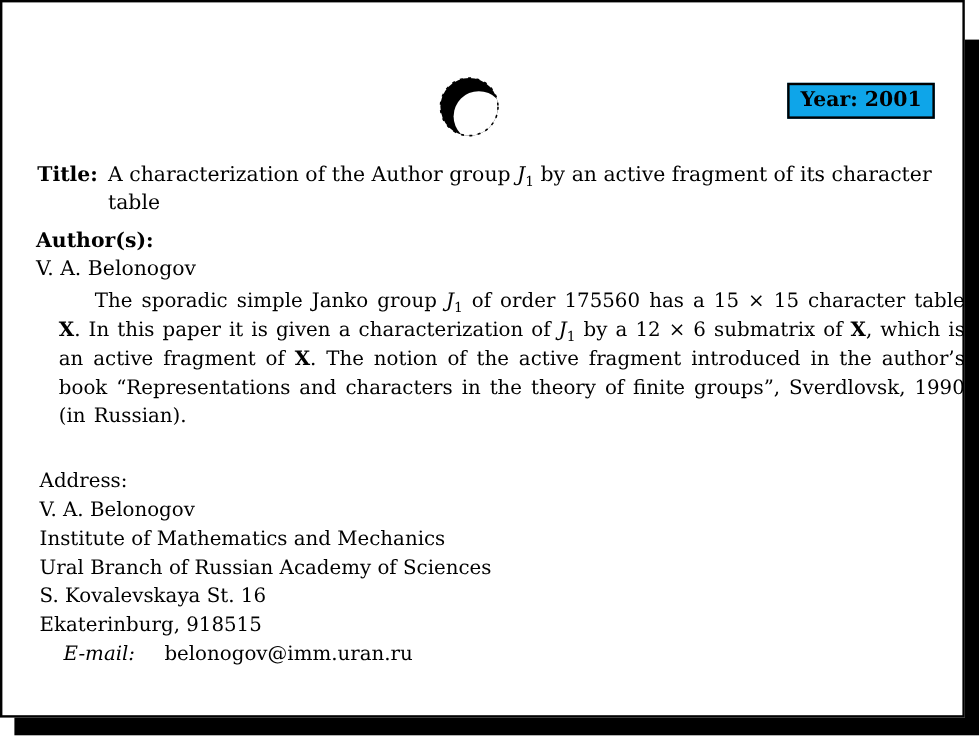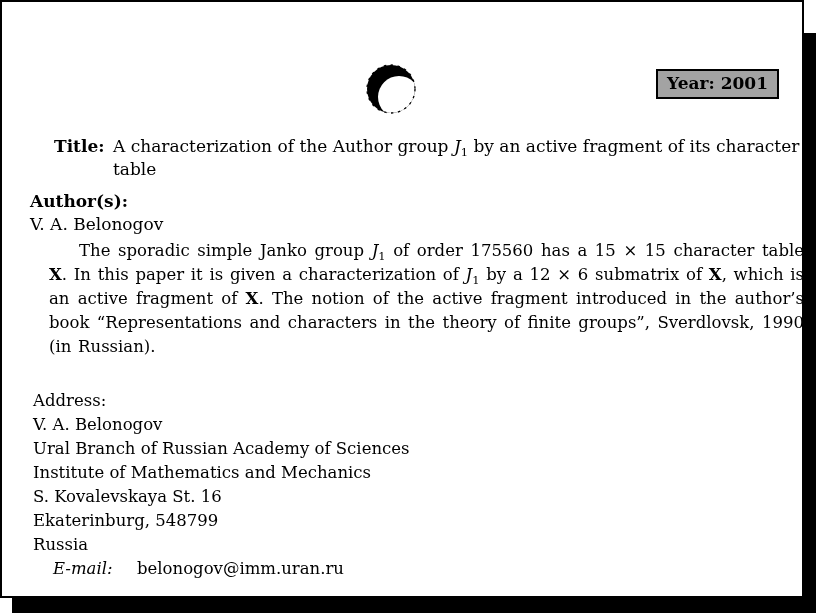--- a/index.html
+++ b/index.html
@@ -10,24 +10,24 @@
   }
   .shadow { position:absolute; left:12px; top:33px; width:804px; height:580px; background:#000; }
   .page {
     position:absolute; left:0; top:0; width:804px; height:598px;
     background:#fff; border:2px solid #000;
   }
   .logo { position:absolute; left:364px; top:61px; }
   .badges { position:absolute; top:67px; right:23px; display:flex; gap:11px; }
   .badge {
     border:2px solid #000; padding:2px 9px 4px; font-weight:bold;
-    font-size:17px; white-space:nowrap; background:#a3a3a3;
+    font-size:17px; white-space:nowrap; background:#0ea5e9;
   }
   .field-row { position:absolute; display:flex; line-height:23px; font-size:17px; }
-  .title-row { left:29px; top:133px; width:746px;margin-left:23px; }
+  .title-row { left:29px; top:133px; width:746px; }
   .author-row { left:28px; top:188px; width:746px;flex-direction:column; }
   .flabel { font-weight:bold; flex:none; }
   .title-row .flabel { width:59px; }
   .author-row .flabel { width:112px; }
   .abstract {
     position:absolute; left:21px; top:237px; width:755px;
     text-align:justify; text-indent:30px; line-height:24px; word-spacing:1.5px;margin-left:26px;
   }
   .address { position:absolute; left:31px; top:387px; line-height:24px; }
   .addr-label { font-weight:normal; }
@@ -69,23 +69,22 @@
   <div class="field-row author-row">
     <span class="flabel">Author(s):</span>
     <span class="ftext">V. A. Belonogov</span>
   </div>
 
   <p class="abstract"><span>The sporadic simple Janko group </span><span class="i">J</span><sub>1</sub><span> of order 175560 has a 15 × 15 character table </span><span class="b">X</span><span>. In this paper it is given a characterization of </span><span class="i">J</span><sub>1</sub><span> by a 12 × 6 submatrix of </span><span class="b">X</span><span>, which is an active fragment of </span><span class="b">X</span><span>. The notion of the active fragment introduced in the author’s book “Representations and characters in the theory of finite groups”, Sverdlovsk, 1990 (in Russian).</span></p>
 
   <div class="address">
     <div class="addr-label">Address:</div>
     <div>V. A. Belonogov</div>
+    <div>Institute of Mathematics and Mechanics</div>
     <div>Ural Branch of Russian Academy of Sciences</div>
-    <div>Institute of Mathematics and Mechanics</div>
     <div>S. Kovalevskaya St. 16</div>
-    <div>Ekaterinburg, 548799</div>
-    <div>Russia</div>
+    <div>Ekaterinburg, 918515</div>
     <div class="email-row">
       <span class="email-label">E-mail:</span><span>belonogov@imm.uran.ru</span>
     </div>
   </div>
 
 </div>
 
 </body></html>

